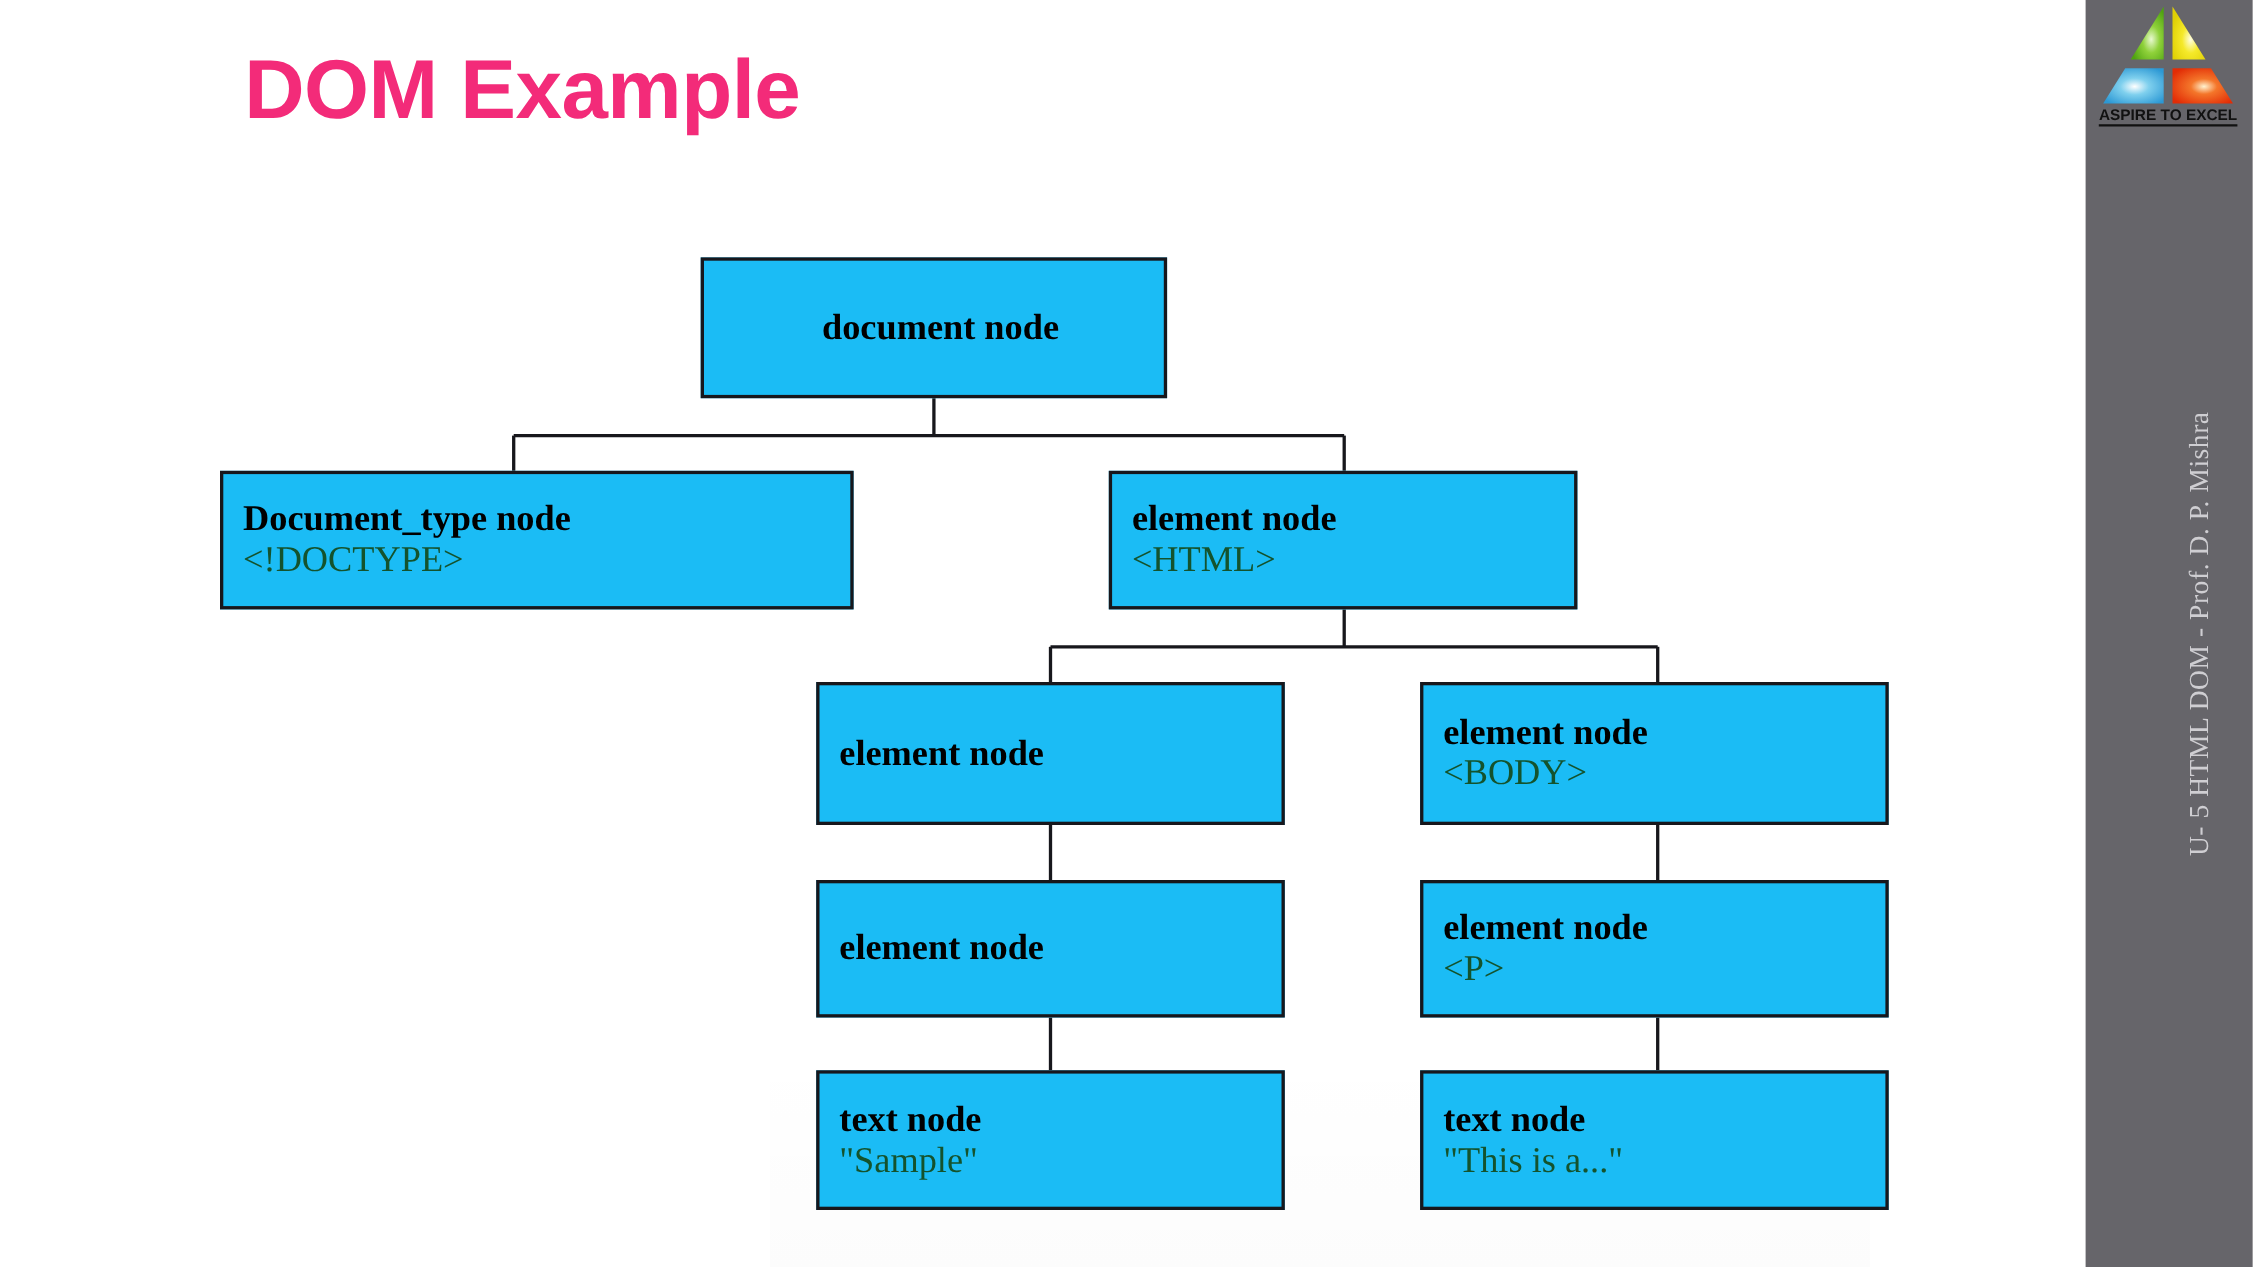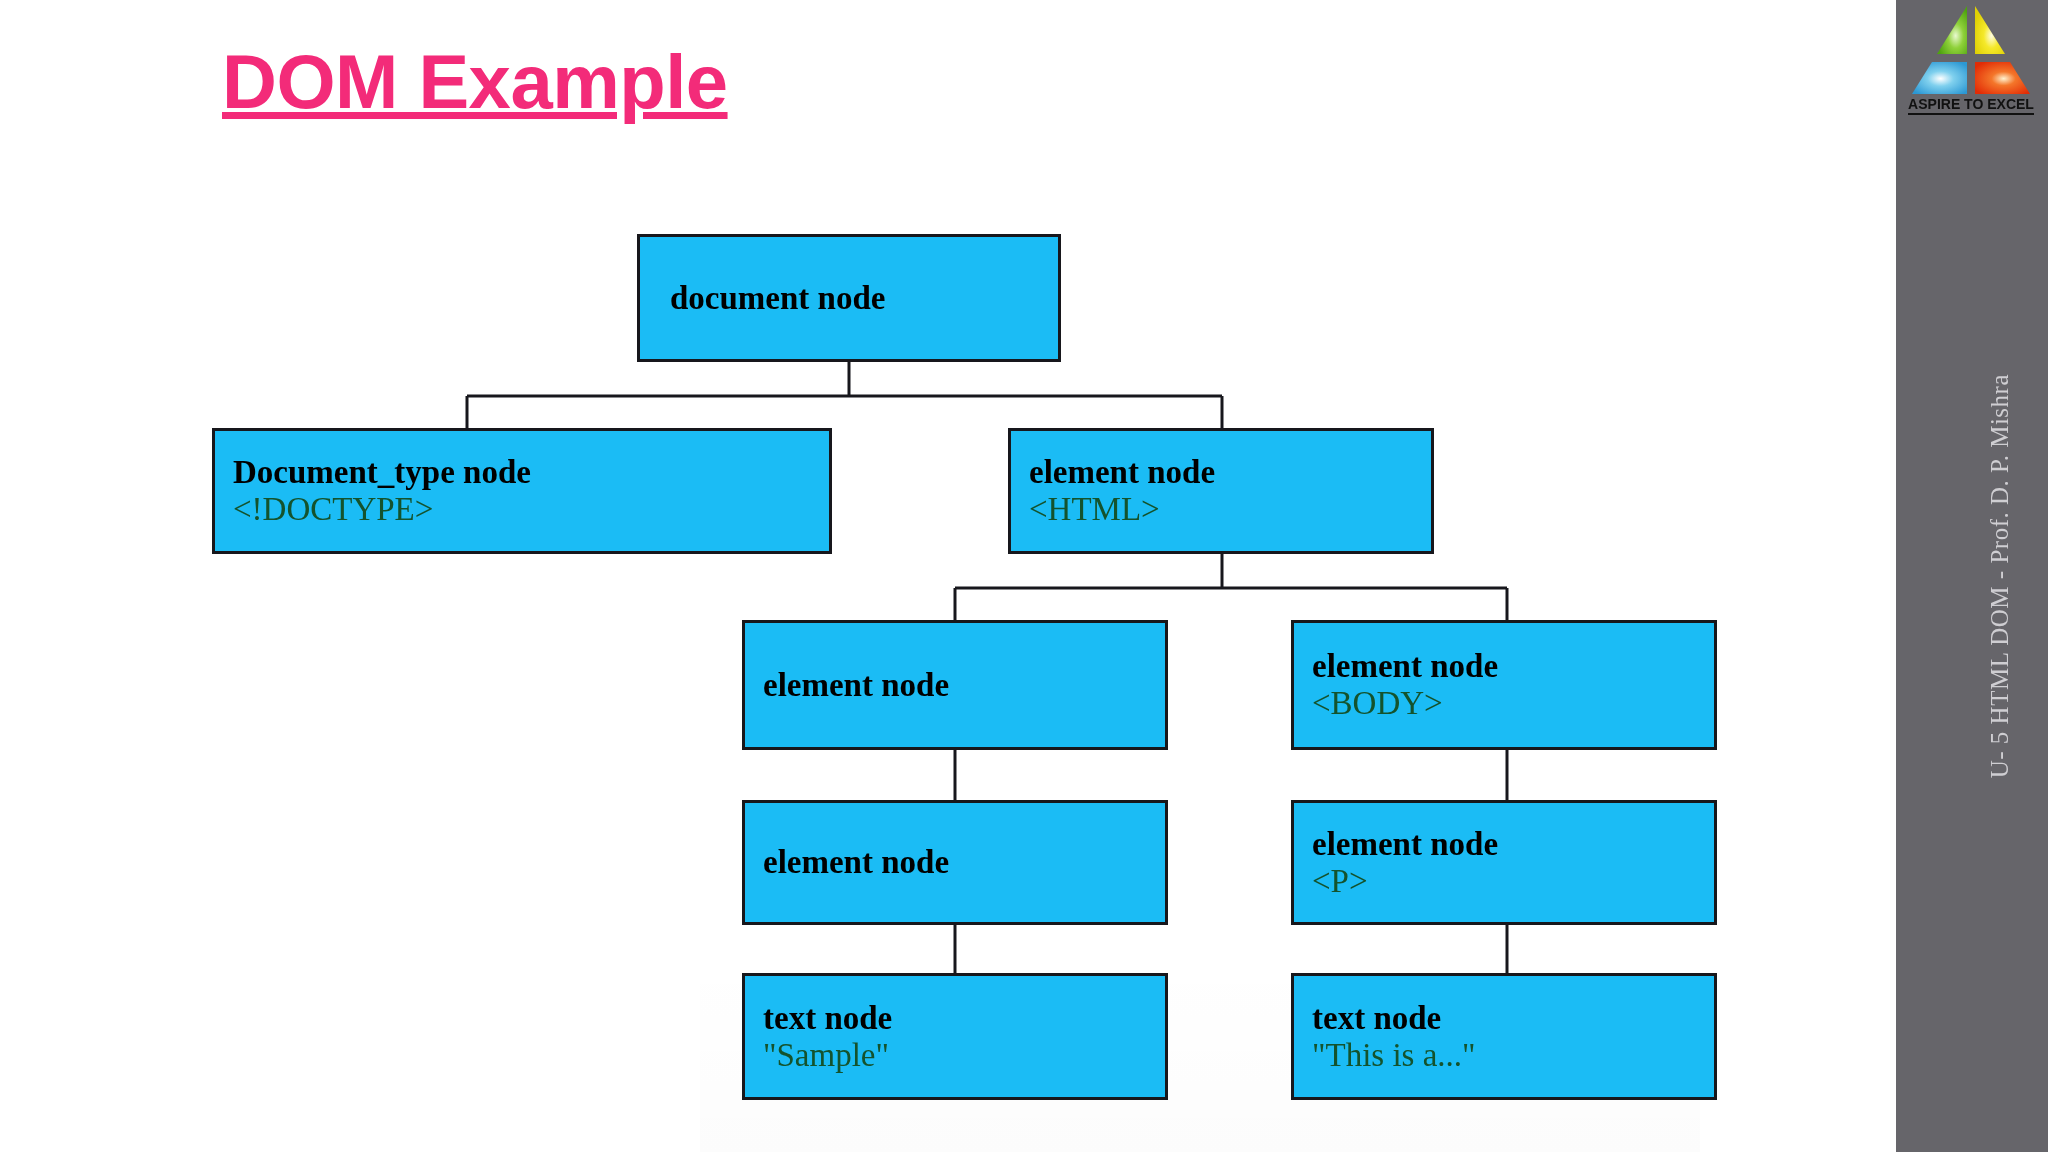--- a/index.html
+++ b/index.html
@@ -34,21 +34,20 @@
   .title {
     position: absolute;
     left: 222px;
     top: 38px;
     font-family: "Liberation Sans", "DejaVu Sans", sans-serif;
     font-weight: bold;
     font-size: 76px;
     letter-spacing: -0.5px;
     color: #F32B79;
     white-space: nowrap;
-    text-decoration: underline;
   }
 
   
   .side-panel {
     position: absolute;
     right: 0;
     top: 0;
     width: 152px;
     height: 1152px;
     background: #66656A;
@@ -110,21 +109,21 @@
     white-space: nowrap;
   }
   .node .line2 {
     font-family: "Liberation Serif", "DejaVu Serif", serif;
     font-weight: normal;
     font-size: 33px;
     color: #14532d;
     line-height: 1.12;
     white-space: nowrap;
   }
-  .node.single .line1 { text-align: left; margin-left: 12px; }
+  .node.single .line1 { text-align: center; margin-left: 12px; }
 
   
   .connectors {
     position: absolute;
     left: 0;
     top: 0;
     width: 1896px;
     height: 1152px;
     pointer-events: none;
   }
@@ -160,21 +159,21 @@
       <path d="M 1507 925 L 1507 973"></path>
     </g>
   </svg>
 
   <div class="diagram">
 
     <div class="node single" style="left:637px; top:234px; width:424px; height:128px;">
       <div class="line1">document node</div>
     </div>
 
-    <div class="node" style="left:212px; top:428px; width:620px; height:126px;">
+    <div class="node" style="left:200px; top:428px; width:576px; height:126px;">
       <div class="line1">Document_type node</div>
       <div class="line2">&lt;!DOCTYPE&gt;</div>
     </div>
 
     <div class="node" style="left:1008px; top:428px; width:426px; height:126px;">
       <div class="line1">element node</div>
       <div class="line2">&lt;HTML&gt;</div>
     </div>
 
     <div class="node" style="left:742px; top:620px; width:426px; height:130px;">

